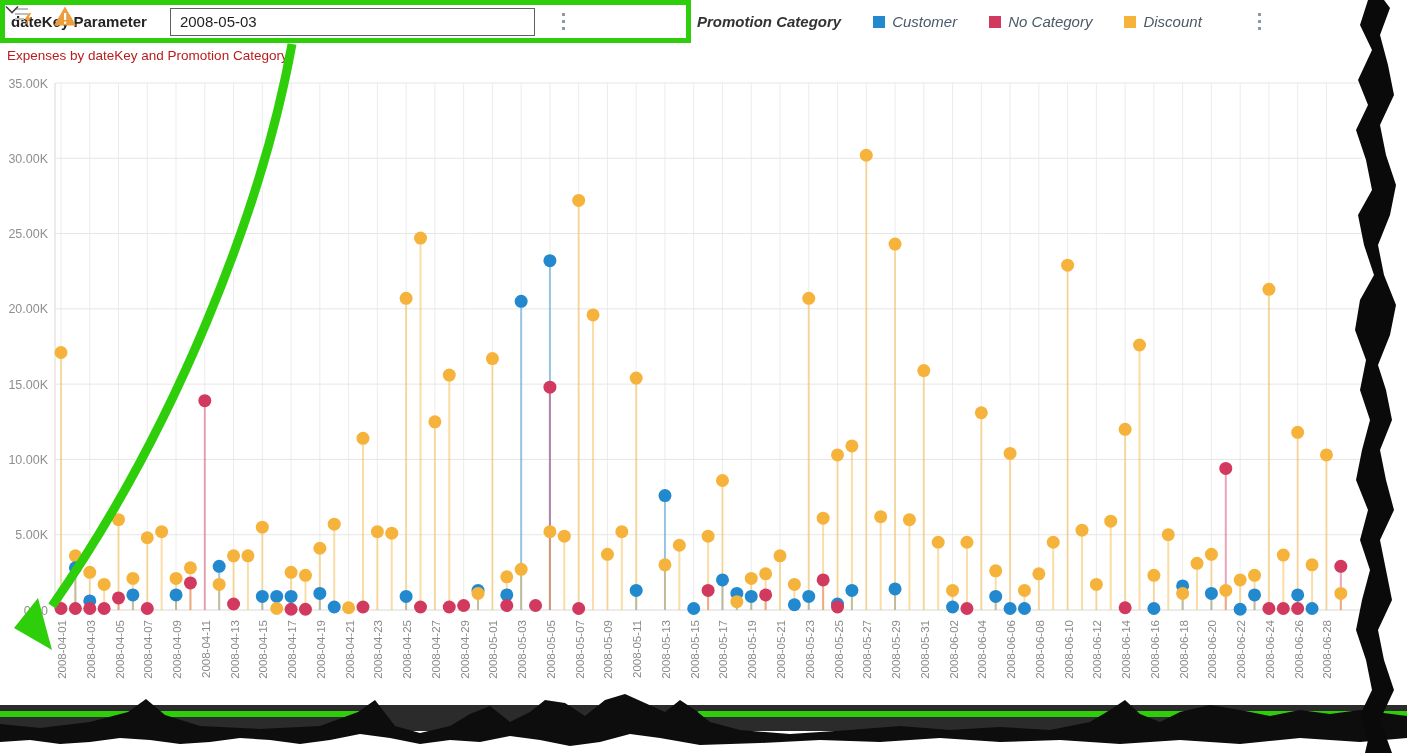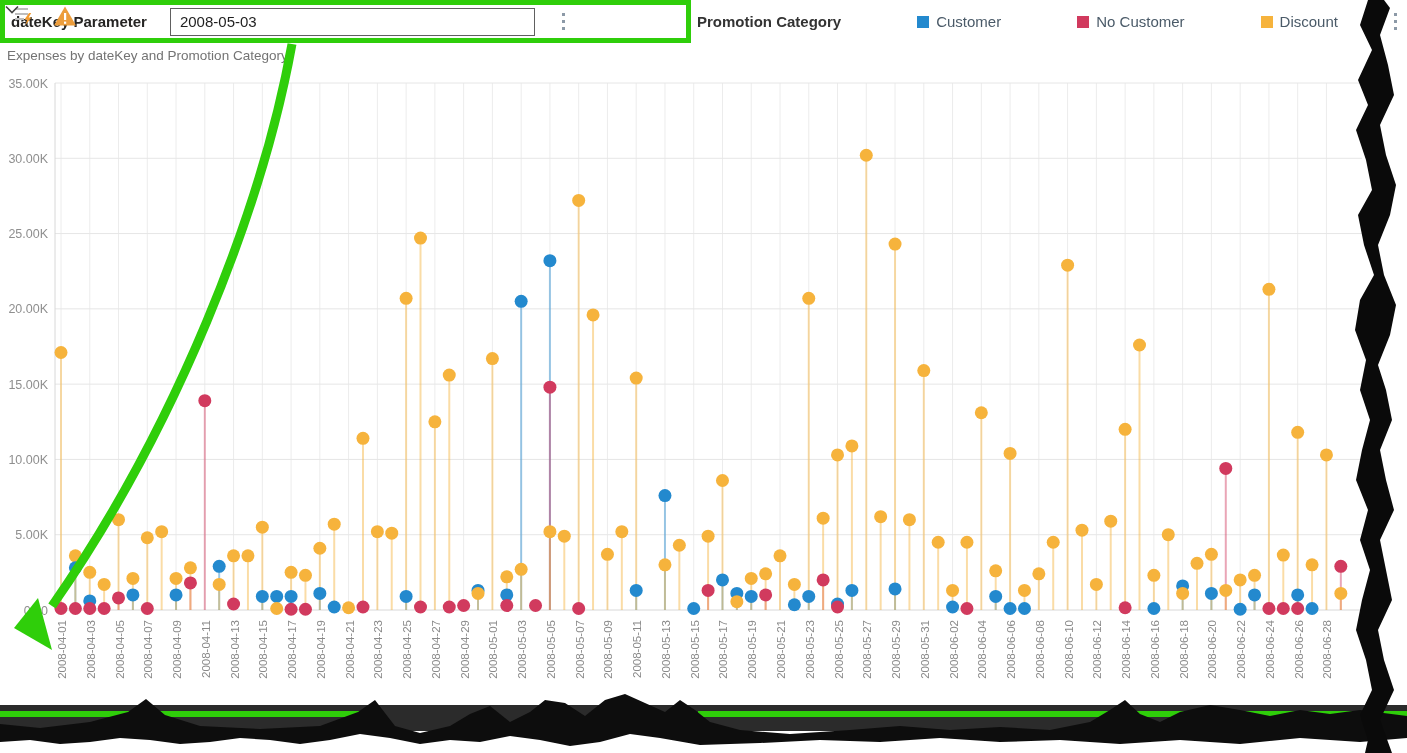--- a/index.html
+++ b/index.html
@@ -12,28 +12,28 @@
   .param-icon{width:22px;height:20px;margin-left:9px;flex:0 0 auto;}
   .param-label{font-size:15px;font-weight:700;color:#252423;margin-left:6px;white-space:nowrap;}
   .param-select{margin-left:23px;width:365px;height:28px;border:1px solid #606060;background:#fff;
                 display:flex;align-items:center;justify-content:space-between;padding:0 10px 0 9px;
                 box-sizing:border-box;cursor:pointer;}
   .param-select .val{font-size:15px;color:#1f1f1f;}
   .warn{margin-left:48px;width:24px;height:22px;flex:0 0 auto;cursor:pointer;}
   .vdots{display:flex;flex-direction:column;gap:4px;margin-left:27px;cursor:pointer;}
   .vdots i{width:3px;height:3px;background:#8C99A7;display:block;}
   
-  .legend{position:absolute;left:697px;top:0;height:43px;display:flex;align-items:center;z-index:6;}
+  .legend{position:absolute;left:697px;top:0;height:43px;display:flex;align-items:center;z-index:6;font-style:italic;}
   .legend-title{font-size:15px;font-weight:700;color:#333;}
-  .legend-item{display:flex;align-items:center;margin-left:76px;cursor:pointer;}
+  .legend-item{display:flex;align-items:center;margin-left:32px;cursor:pointer;}
   .legend-item .sw{width:12px;height:12px;margin-right:7px;flex:0 0 auto;}
   .legend-item .lt{font-size:15px;color:#4A5A68;white-space:nowrap;}
   .legend .vdots{margin-left:56px;}
   
-  .chart-title{position:absolute;left:7px;top:48px;font-size:13.5px;color:#737373;z-index:2;}
+  .chart-title{position:absolute;left:7px;top:48px;font-size:13.5px;color:#b91c1c;z-index:2;}
 </style>
 </head>
 <body>
 
 <div class="stage">
 
   <svg id="chart-svg" width="1407" height="753">
       <g>
         <line x1="61" x2="61" y1="83" y2="610" stroke="#ECECEC" stroke-width="1"></line>
         <line x1="89.76" x2="89.76" y1="83" y2="610" stroke="#ECECEC" stroke-width="1"></line>
@@ -488,21 +488,21 @@
   </div>
 
   <div class="legend">
     <span class="legend-title">Promotion Category</span>
     <span class="legend-item">
       <span class="sw" style="background: rgb(35, 137, 206);"></span>
       <span class="lt">Customer</span>
     </span>
     <span class="legend-item">
       <span class="sw" style="background: rgb(209, 58, 94);"></span>
-      <span class="lt">No Customer</span>
+      <span class="lt">No Category</span>
     </span>
     <span class="legend-item">
       <span class="sw" style="background: rgb(246, 179, 60);"></span>
       <span class="lt">Discount</span>
     </span>
     <span class="vdots">
         <i></i>
         <i></i>
         <i></i>
       </span>

